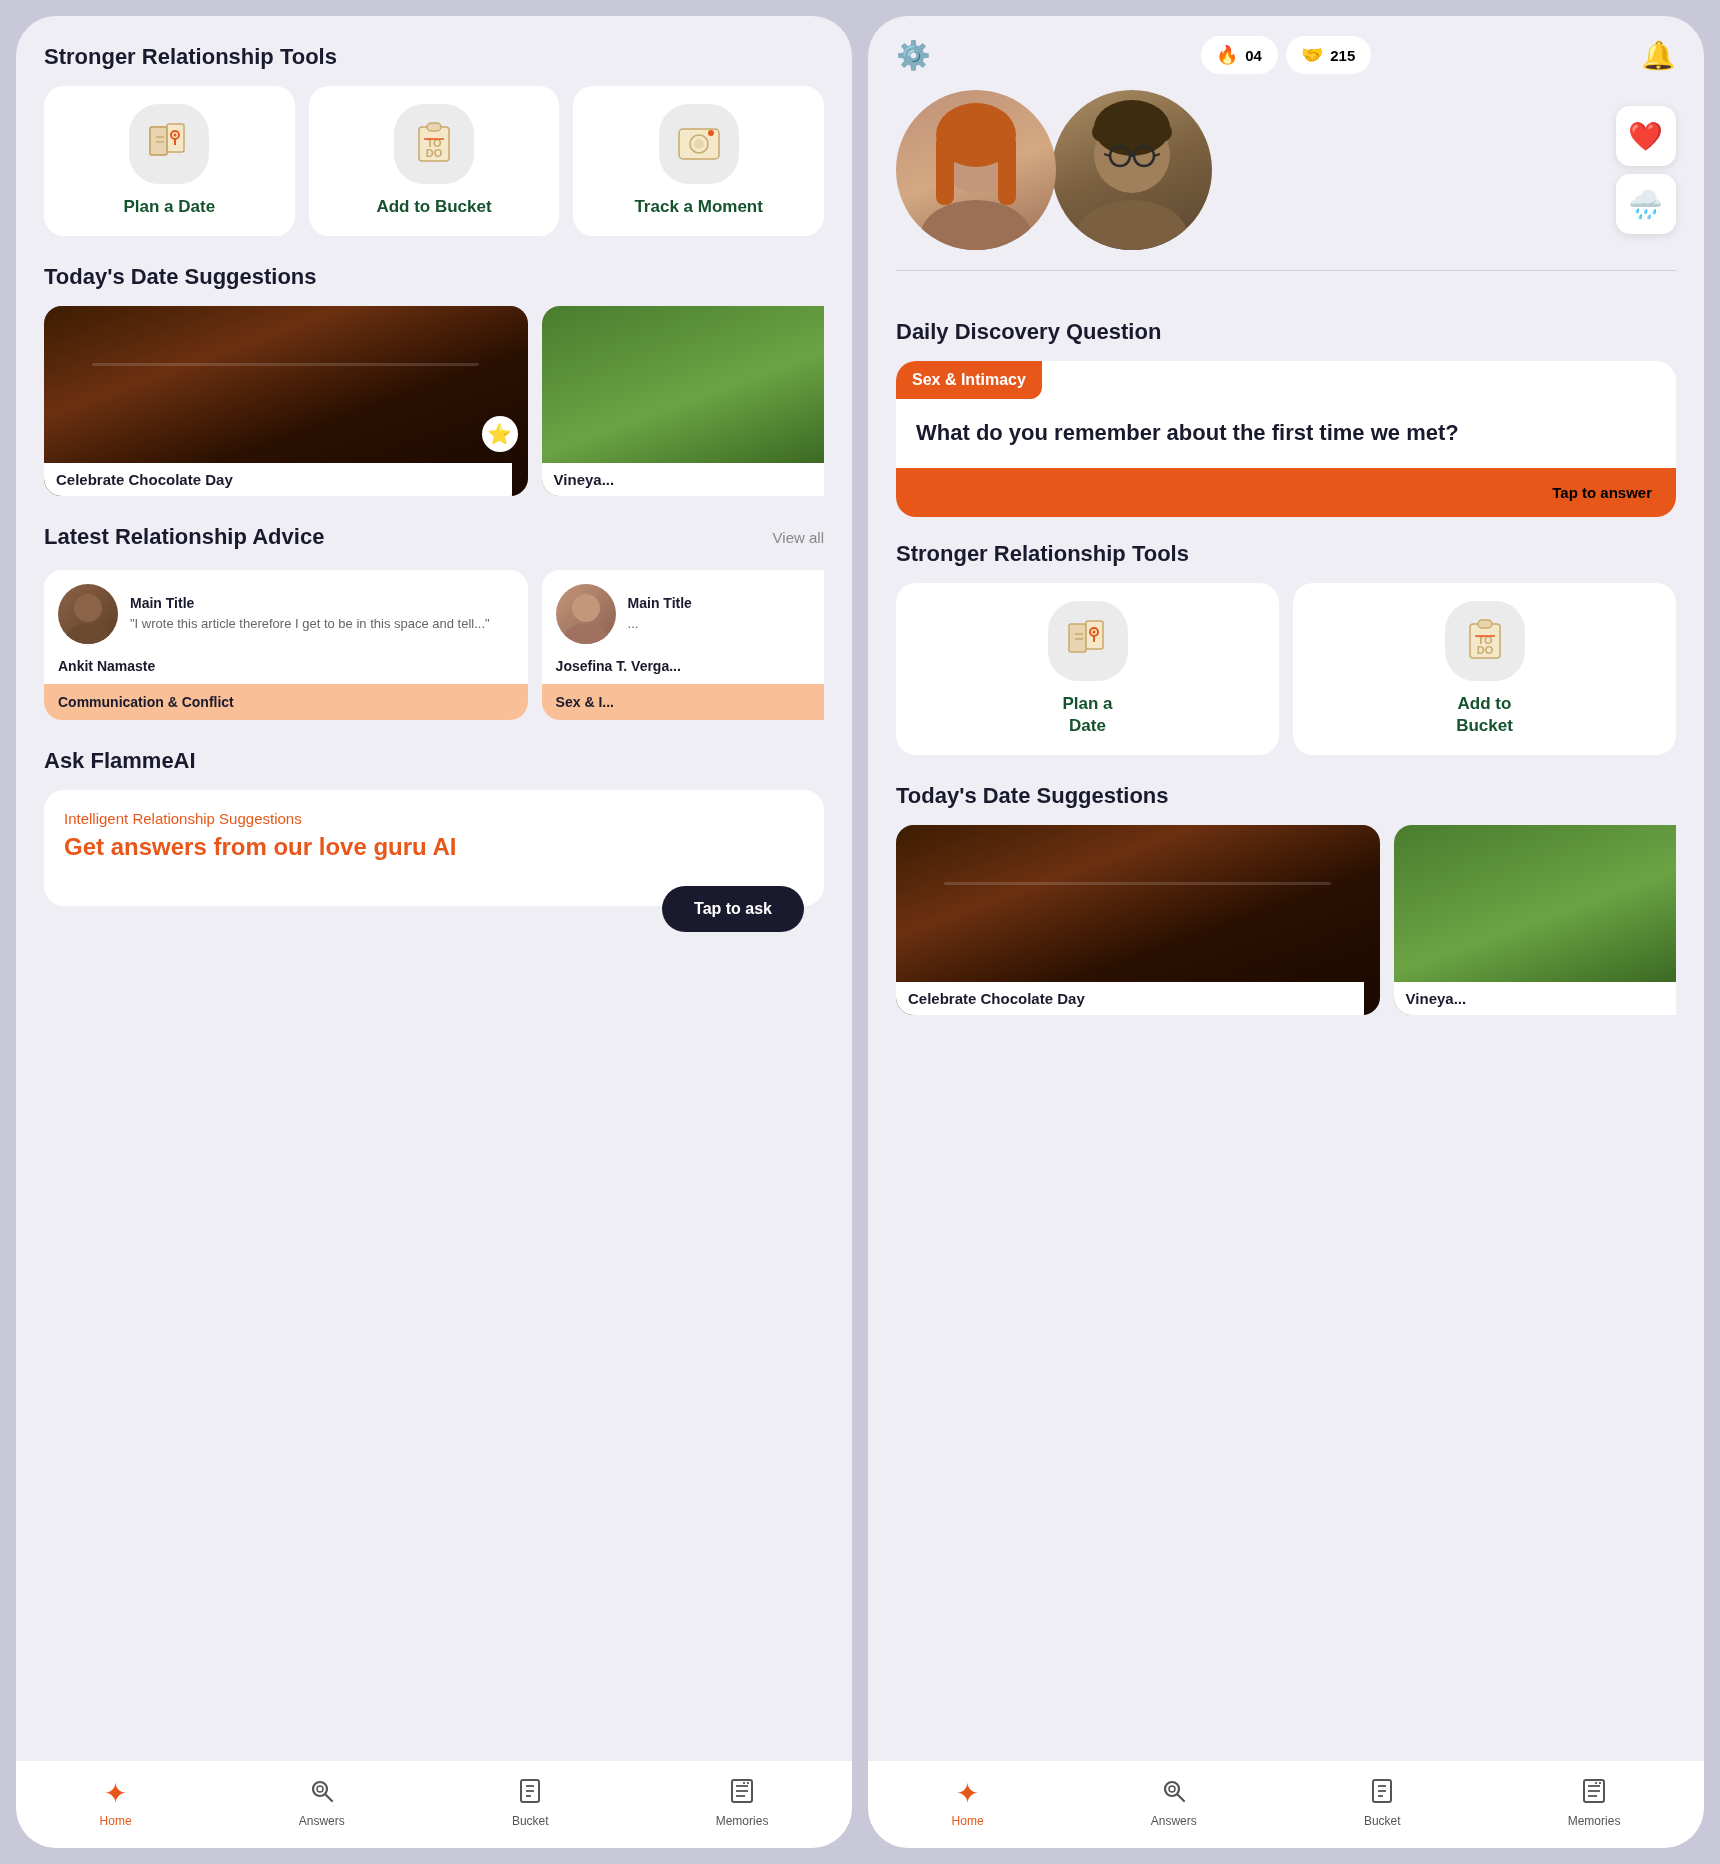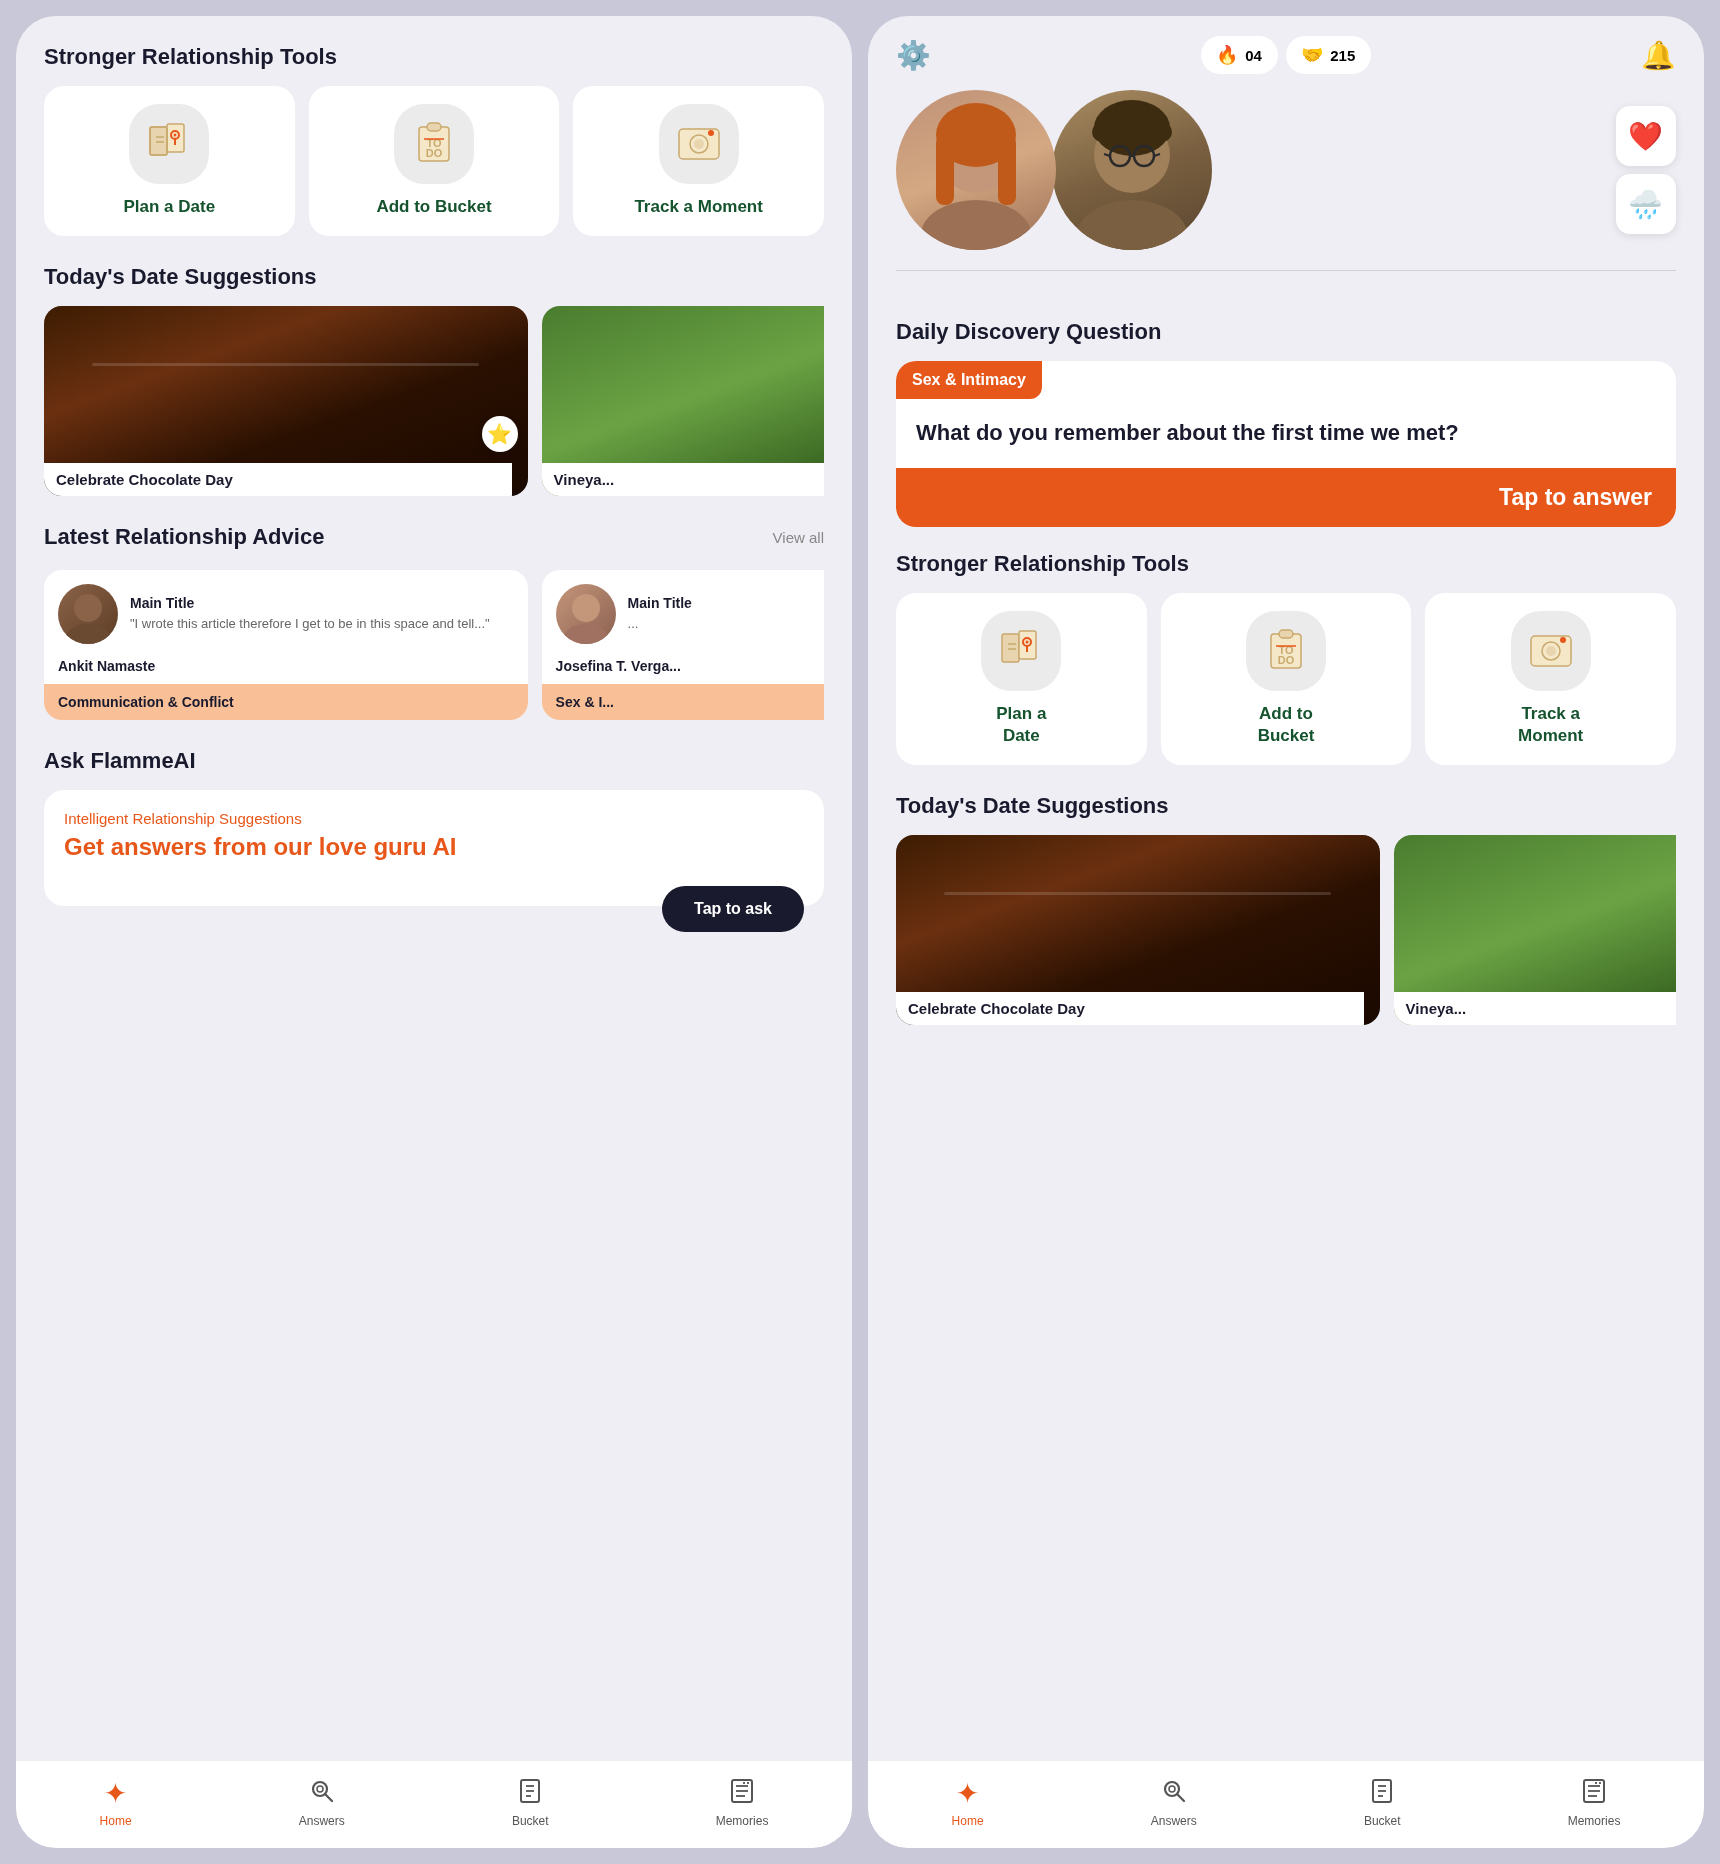--- a/index.html
+++ b/index.html
@@ -289,24 +289,24 @@
       padding: 20px 20px 8px 20px;
       font-size: 22px;
       font-weight: 800;
       color: #1a1a2e;
       line-height: 1.3;
     }
     .discovery-answer-btn {
       display: block;
       width: 100%;
       background: #e8571a;
-      color: #ffffff;
+      color: #000000;
       border: none;
       padding: 16px;
-      font-size: 23px;
+      font-size: 15px;
       font-weight: 600;
       text-align: right;
       padding-right: 24px;
       cursor: pointer;
       margin-top: 12px;
     }
 
     
     .choc-img {
       width: 100%; height: 100%;
@@ -597,31 +597,20 @@
             <rect x="10" y="8" width="30" height="34" rx="3" fill="#f5e8c8" stroke="#c9a96e" stroke-width="1.5"></rect>
             <rect x="18" y="4" width="14" height="8" rx="4" fill="#e8d5b0" stroke="#c9a96e" stroke-width="1.5"></rect>
             <text x="25" y="28" text-anchor="middle" font-size="11" font-weight="800" fill="#c9a96e">TO</text>
             <text x="25" y="38" text-anchor="middle" font-size="11" font-weight="800" fill="#c9a96e">DO</text>
             <line x1="15" y1="20" x2="35" y2="20" stroke="#e8571a" stroke-width="1.5"></line>
           </svg>
         </div>
         <div class="tool-label">Add to<br>Bucket</div>
       </div>
 
-      <div class="tool-card">
-        <div class="tool-icon-bg">
-          <svg viewBox="0 0 50 50" xmlns="http://www.w3.org/2000/svg">
-            <rect x="5" y="10" width="40" height="30" rx="4" fill="#f5e8c8" stroke="#c9a96e" stroke-width="1.5"></rect>
-            <circle cx="25" cy="25" r="9" fill="none" stroke="#c9a96e" stroke-width="1.5"></circle>
-            <circle cx="25" cy="25" r="5" fill="#e8d5b0"></circle>
-            <circle cx="37" cy="14" r="3" fill="#e8571a"></circle>
-          </svg>
-        </div>
-        <div class="tool-label">Track a<br>Moment</div>
-      </div>
     </div>
 
     <div class="section-title">Today's Date Suggestions</div>
     <div class="date-suggestions-row">
       <div class="date-card">
         <div class="choc-img"></div>
         <div class="date-card-label">Celebrate Chocolate Day</div>
       </div>
       <div class="date-card">
         <div class="vineyard-img"></div>

